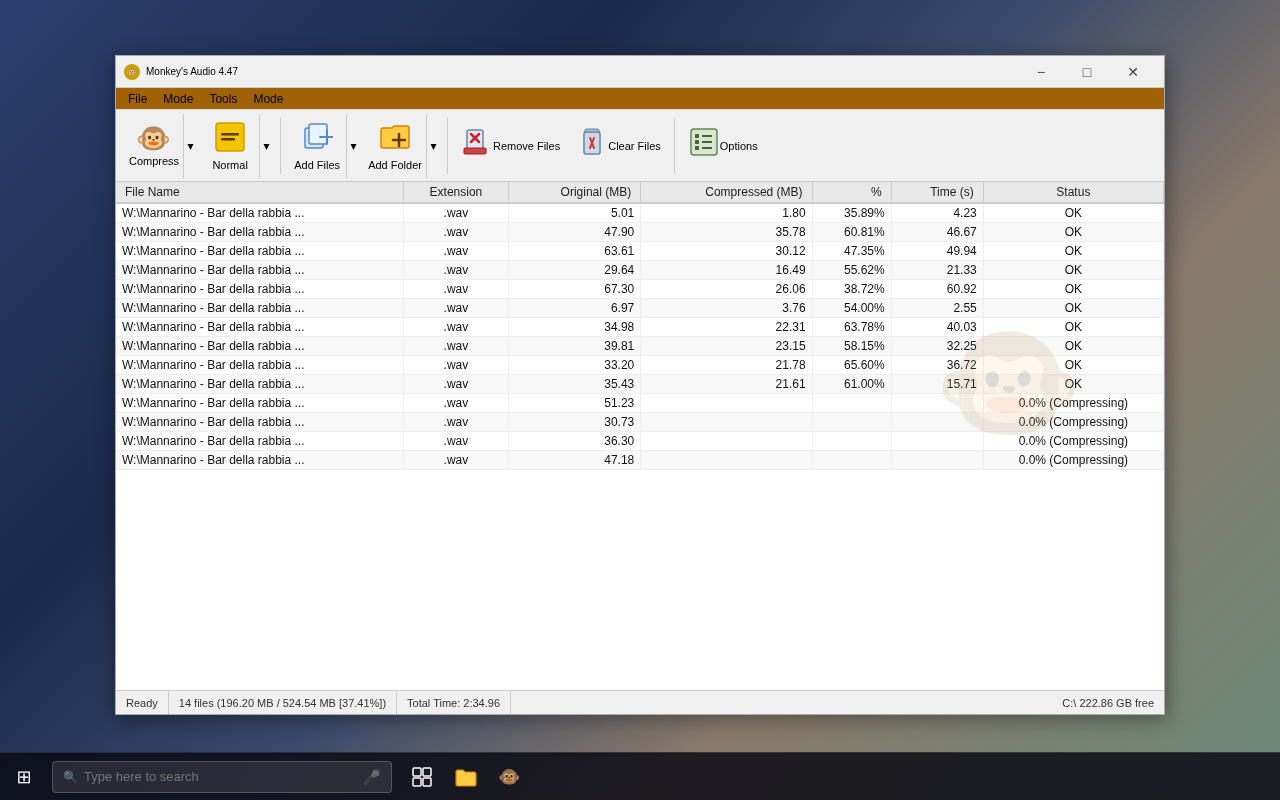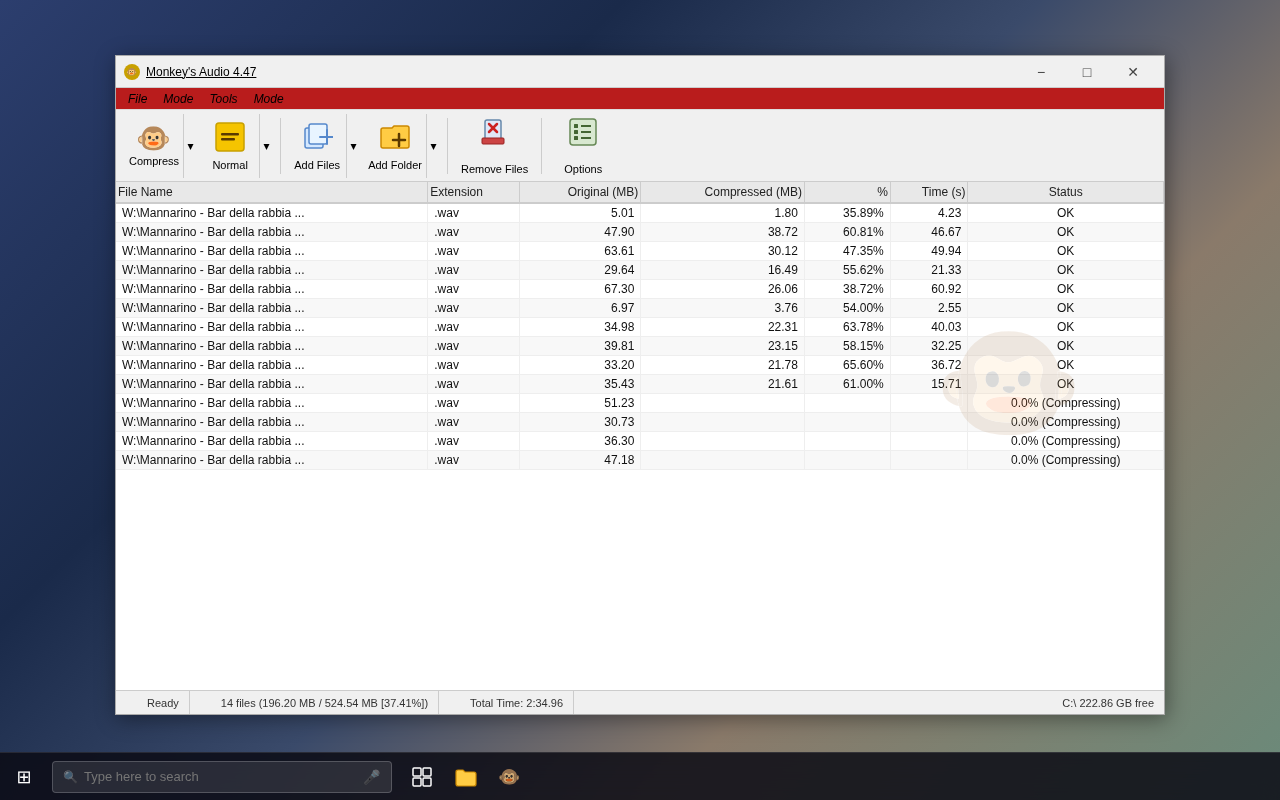--- a/index.html
+++ b/index.html
@@ -94,72 +94,69 @@
     .titlebar-icon {
       width: 16px; height: 16px;
       margin-right: 6px;
       background: #c8a000;
       border-radius: 50%;
       display: flex; align-items: center; justify-content: center;
       font-size: 9px; color: white; font-weight: bold;
     }
     .titlebar-title {
       flex: 1;
-      font-size: 12px;
+      font-size: 10px;
       color: #000;
-      text-decoration: underline;
     }
     .titlebar-controls {
       display: flex;
     }
     .titlebar-btn {
       width: 46px; height: 32px;
       display: flex; align-items: center; justify-content: center;
       cursor: pointer; font-size: 14px; color: #444;
     }
 
     
     .menubar {
-      background: #b91c1c;
+      background: #a16207;
       height: 22px;
       display: flex;
       align-items: center;
       padding: 0 4px;
       border-bottom: 1px solid #ddd;
-      font-style: italic;
     }
     .menubar-item {
       padding: 2px 8px;
       font-size: 12px;
       cursor: pointer;
       color: #000;
     }
 
     
     .toolbar {
       background: #f0f0f0;
       height: 72px;
       display: flex;
       align-items: center;
       padding: 4px 8px;
       border-bottom: 1px solid #ccc;
       gap: 2px;
     }
     .toolbar-btn {
       display: flex;
-      flex-direction: column;
+      flex-direction: row;
       align-items: center;
       justify-content: center;
       min-width: 70px;
       height: 64px;
       cursor: pointer;
       padding: 4px 6px;
       border: 1px solid transparent;
       border-radius: 2px;
-      gap: 8px;
     }
     .toolbar-btn-group {
       display: flex;
       align-items: stretch;
       border: 1px solid transparent;
     }
     .toolbar-btn-main {
       display: flex;
       flex-direction: column;
       align-items: center;
@@ -205,21 +202,21 @@
     table {
       width: 100%;
       border-collapse: collapse;
       font-size: 12px;
     }
     thead tr {
       background: #e8e8e8;
       border-bottom: 2px solid #ccc;
     }
     thead th {
-      padding: 3px 2px;
+      padding: 3px 9px;
       text-align: left;
       border-right: 1px solid #ccc;
       font-weight: normal;
       color: #222;
       cursor: pointer;
       user-select: none;
       white-space: nowrap;
     }
     tbody tr {
       border-bottom: 1px solid #eee;
@@ -227,21 +224,21 @@
     tbody tr:nth-child(even) { background: #f8f8f8; }
     tbody td {
       padding: 2px 6px;
       border-right: 1px solid #eee;
       white-space: nowrap;
       overflow: hidden;
       text-overflow: ellipsis;
       color: #111;
     }
     .col-filename { max-width: 220px; }
-    .col-ext { text-align: left; margin-left: 36px; }
+    .col-ext { text-align: center; margin-left: 36px; }
     .col-number { text-align: right; }
     .col-status { text-align: center; }
 
     
     .monkey-watermark {
       position: absolute;
       right: 80px;
       top: 140px;
       font-size: 120px;
       opacity: 0.15;
@@ -256,21 +253,21 @@
       border-top: 1px solid #ccc;
       display: flex;
       align-items: center;
       font-size: 11px;
       color: #333;
     }
     .statusbar-segment {
       padding: 4px 10px;
       border-right: 1px solid #ccc;
       height: 100%;
-      display: flex; align-items: center; margin-left: 21px;
+      display: flex; align-items: center;
     }
     .statusbar-segment:last-child { border-right: none; margin-left: auto; }
   </style>
 </head>
 <body>
 
 <div class="desktop-bg"></div>
 
 <div class="window">
 
@@ -354,20 +351,31 @@
         <svg width="32" height="32" viewBox="0 0 32 32">
           <rect x="6" y="4" width="16" height="20" rx="2" fill="#e0e8f8" stroke="#6688aa" stroke-width="1.5"></rect>
           <line x1="10" y1="8" x2="18" y2="16" stroke="#cc2222" stroke-width="2.5" stroke-linecap="round"></line>
           <line x1="18" y1="8" x2="10" y2="16" stroke="#cc2222" stroke-width="2.5" stroke-linecap="round"></line>
           <rect x="3" y="22" width="22" height="6" rx="1" fill="#cc4444" stroke="#992222" stroke-width="1"></rect>
         </svg>
       </div>
       <div class="toolbar-label">Remove Files</div>
     </div>
 
+    <div class="toolbar-btn">
+      <div class="toolbar-icon">
+        <svg width="32" height="32" viewBox="0 0 32 32">
+          <rect x="8" y="6" width="16" height="22" rx="2" fill="#d0d8e8" stroke="#6688aa" stroke-width="1.5"></rect>
+          <path d="M10 3 L22 3 L24 6 L8 6 Z" fill="#aab8cc" stroke="#6688aa" stroke-width="1"></path>
+          <line x1="14" y1="12" x2="18" y2="22" stroke="#cc3333" stroke-width="2" stroke-linecap="round"></line>
+          <line x1="18" y1="12" x2="14" y2="22" stroke="#cc3333" stroke-width="2" stroke-linecap="round"></line>
+        </svg>
+      </div>
+      <div class="toolbar-label">Clear Files</div>
+    </div>
 
     <div class="toolbar-divider"></div>
 
     <div class="toolbar-btn">
       <div class="toolbar-icon">
         <svg width="32" height="32" viewBox="0 0 32 32">
           <rect x="3" y="3" width="26" height="26" rx="3" fill="#d8e8d0" stroke="#668855" stroke-width="1.5"></rect>
           <rect x="7" y="8" width="4" height="4" rx="0.5" fill="#446633"></rect>
           <rect x="7" y="14" width="4" height="4" rx="0.5" fill="#446633"></rect>
           <rect x="7" y="20" width="4" height="4" rx="0.5" fill="#446633"></rect>
@@ -403,21 +411,21 @@
             <td class="col-number">5.01</td>
             <td class="col-number">1.80</td>
             <td class="col-number">35.89%</td>
             <td class="col-number">4.23</td>
             <td class="col-status">OK</td>
           </tr>
           <tr>
             <td class="col-filename">W:\Mannarino - Bar della rabbia ...</td>
             <td class="col-ext">.wav</td>
             <td class="col-number">47.90</td>
-            <td class="col-number">38.72</td>
+            <td class="col-number">35.78</td>
             <td class="col-number">60.81%</td>
             <td class="col-number">46.67</td>
             <td class="col-status">OK</td>
           </tr>
           <tr>
             <td class="col-filename">W:\Mannarino - Bar della rabbia ...</td>
             <td class="col-ext">.wav</td>
             <td class="col-number">63.61</td>
             <td class="col-number">30.12</td>
             <td class="col-number">47.35%</td>

